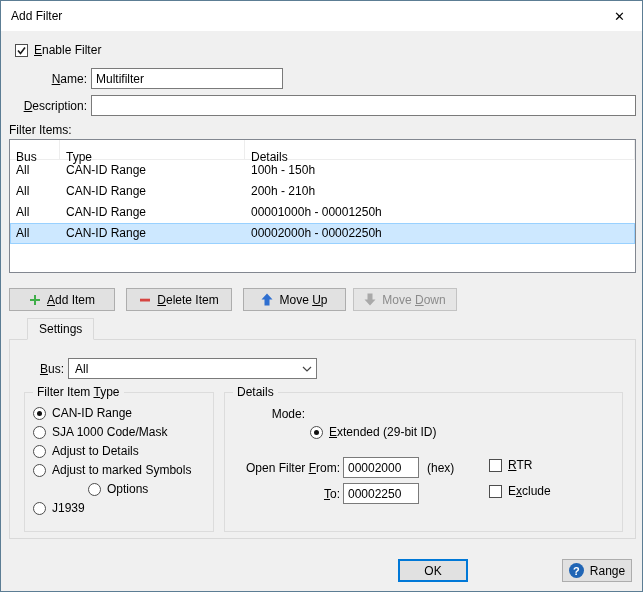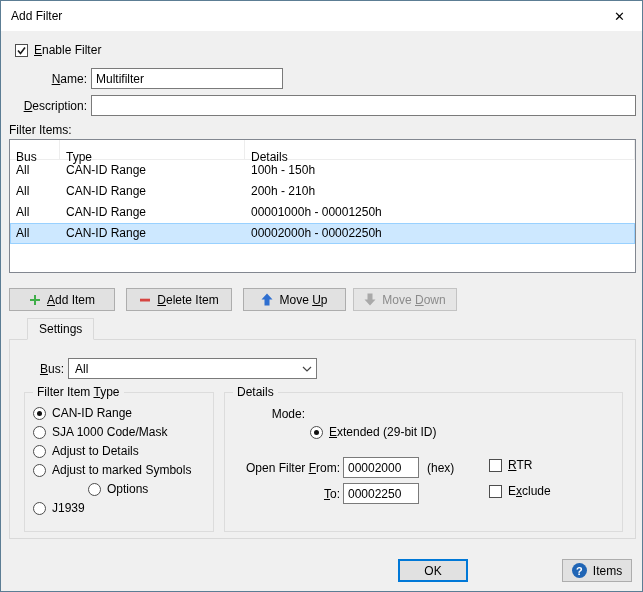--- a/index.html
+++ b/index.html
@@ -194,16 +194,16 @@
   </div>
 
   <button class="btn default" style="left:397px; top:558px; width:70px;">
     <span>OK</span>
   </button>
   <button class="btn" style="left:479px; top:558px; width:89px;margin-top:32px;">
     <span>Cancel</span>
   </button>
   <button class="btn" style="left:561px; top:558px; width:70px;">
     <span class="help-ic">?</span>
-    <span>Items</span>
+    <span>Range</span>
   </button>
 
 </div>
 
 </body></html>

